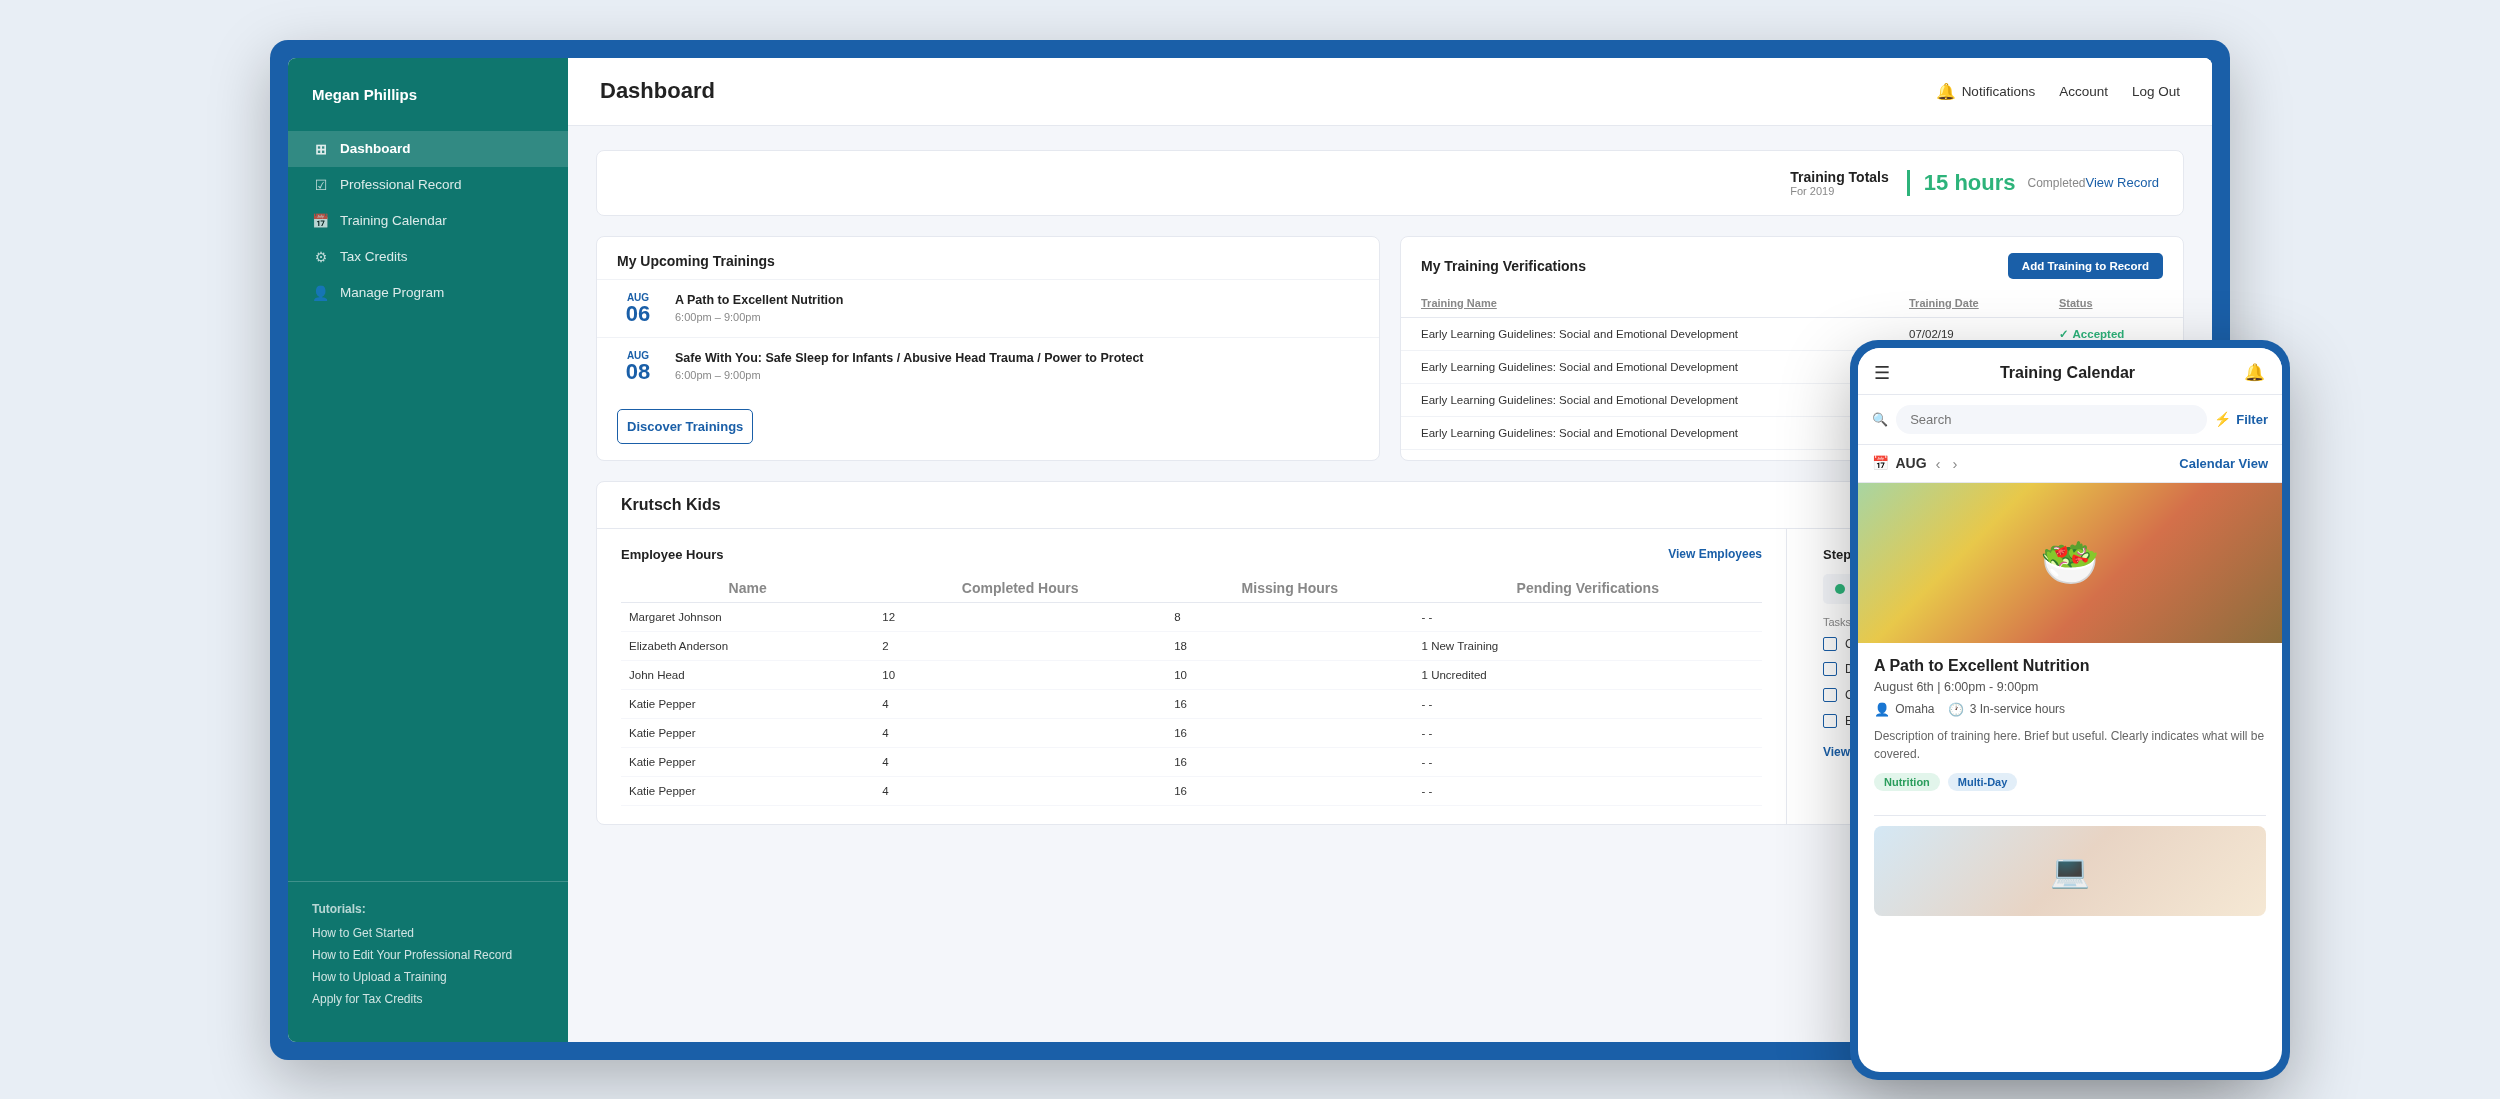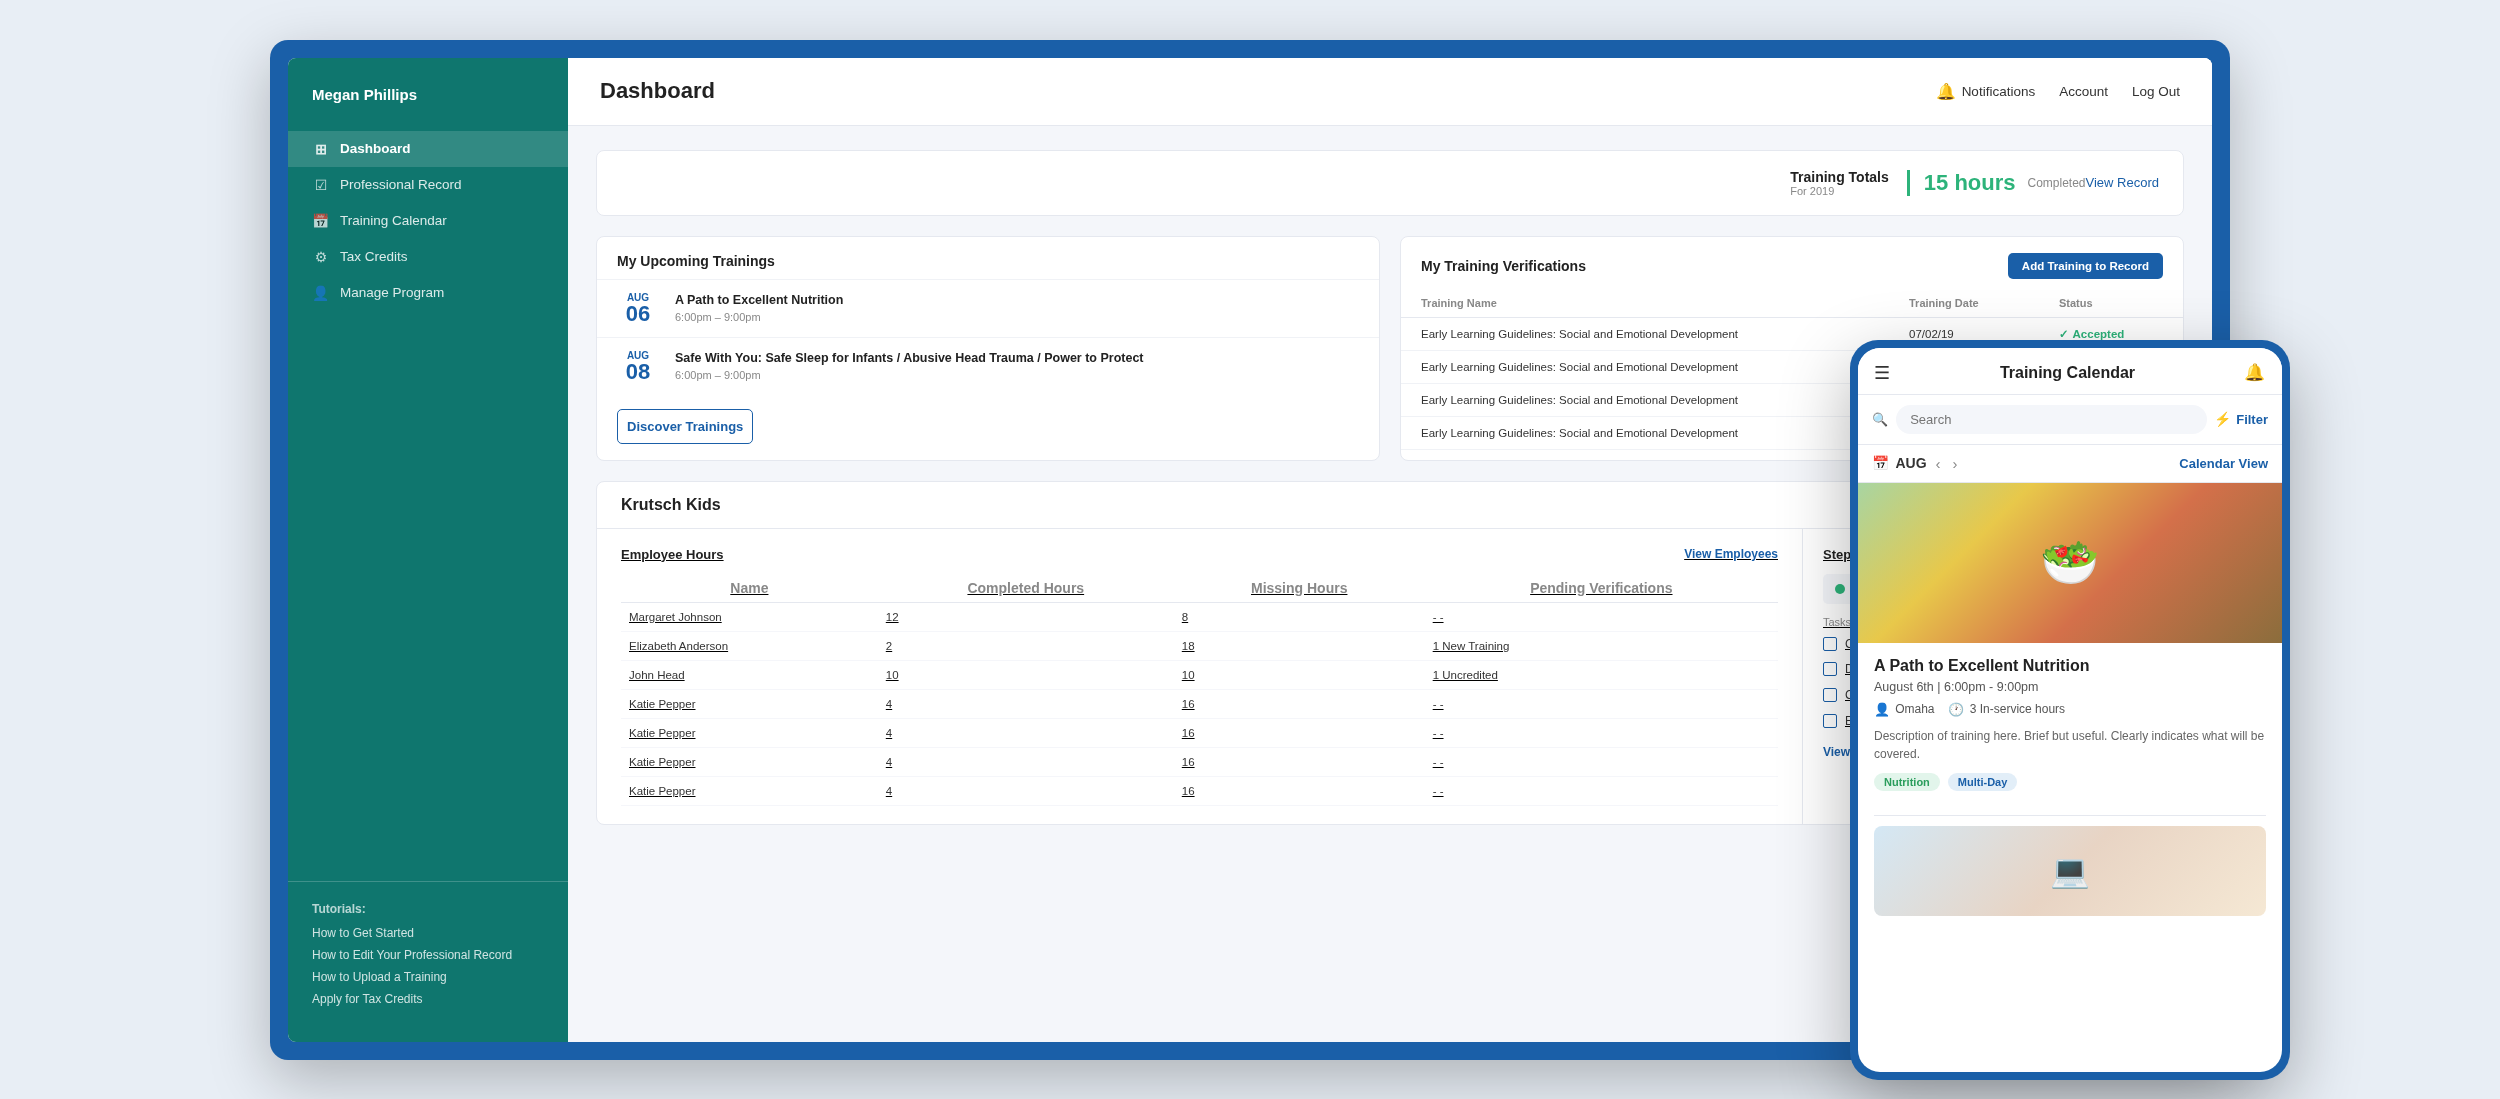--- a/index.html
+++ b/index.html
@@ -240,20 +240,21 @@
 
     
     .verif-table { width: 100%; border-collapse: collapse; }
     .verif-table th {
       font-size: 11px;
       color: #888;
       font-weight: 600;
       text-align: left;
       padding: 8px 20px;
       border-bottom: 1px solid #e5e8ef;
+      text-decoration: underline;
     }
     .verif-table td {
       font-size: 11.5px;
       color: #333;
       padding: 9px 20px;
       border-bottom: 1px solid #f0f2f6;
     }
     .status-accepted { color: #2db37a; font-weight: 600; display: flex; align-items: center; gap: 4px; }
     .add-training-btn {
       background: #1a5fa8;
@@ -276,22 +277,21 @@
     .krutsch-header {
       padding: 14px 24px;
       font-size: 16px;
       font-weight: 700;
       color: #222;
       border-bottom: 1px solid #e5e8ef;
     }
     .krutsch-body {
       display: grid;
       grid-template-columns: 1fr 380px;
-      gap: 0;
-      text-decoration: underline;
+      gap: 16px;
     }
 
     .employee-hours-section { padding: 18px 24px; border-right: 1px solid #e5e8ef; }
     .section-title {
       font-size: 13px;
       font-weight: 700;
       color: #222;
       margin-bottom: 12px;
       display: flex;
       justify-content: space-between;

